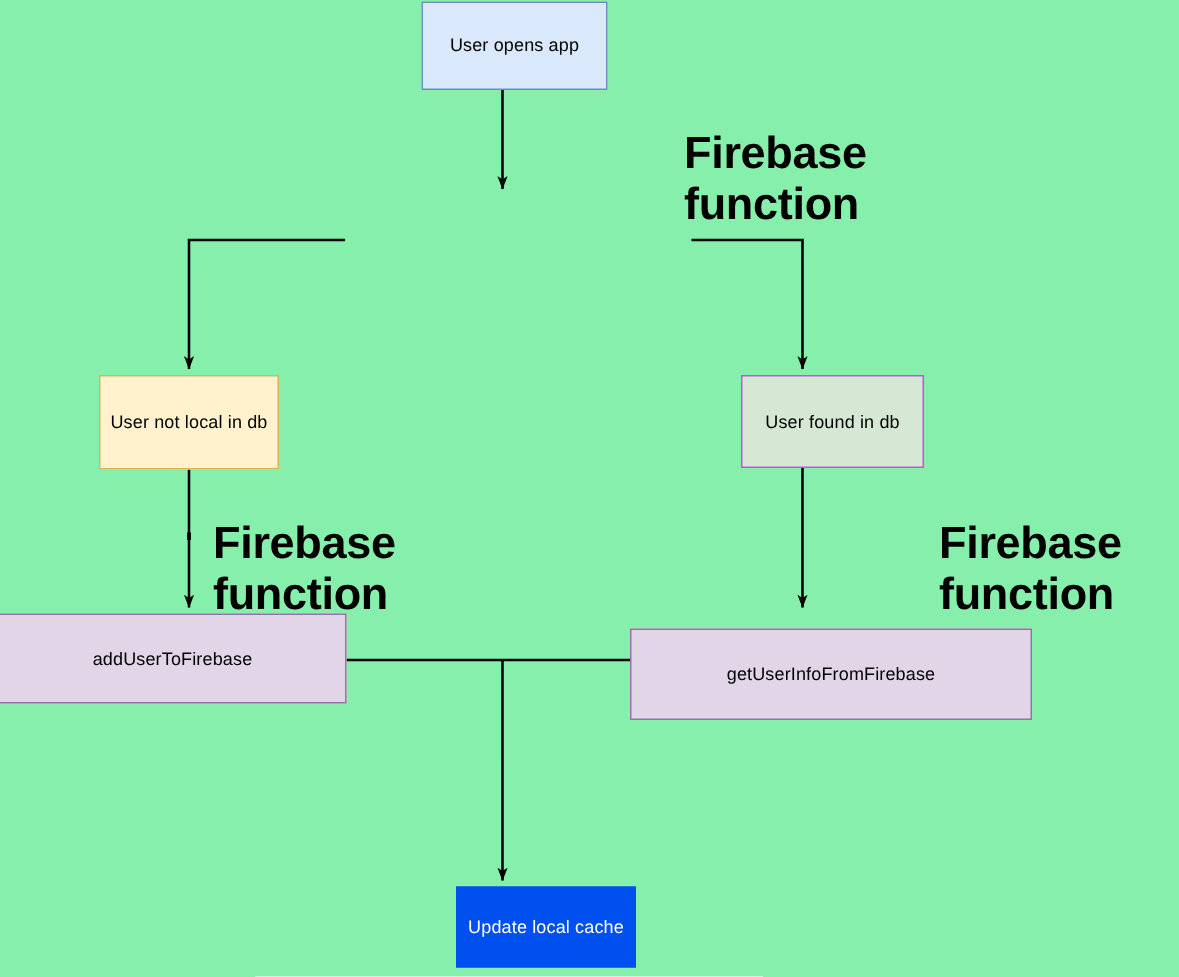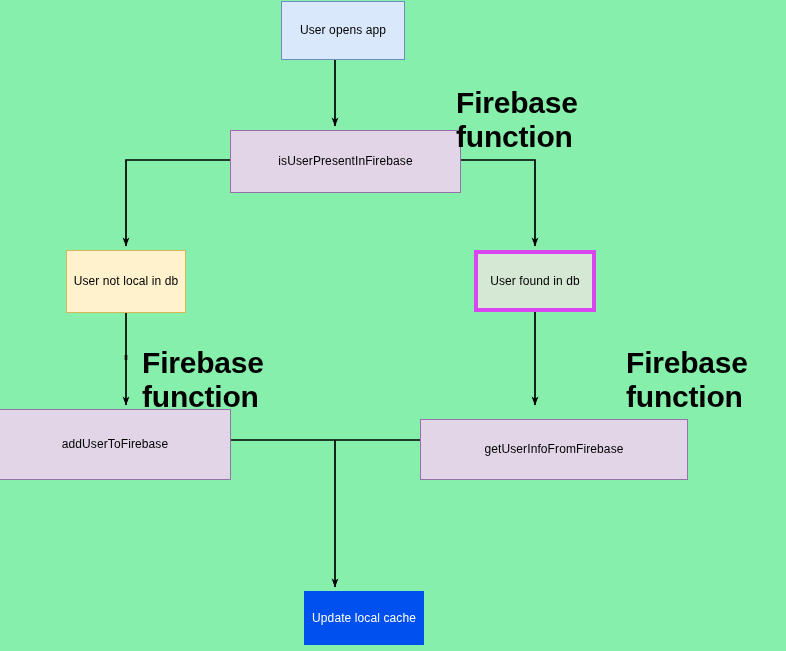--- a/index.html
+++ b/index.html
@@ -37,21 +37,22 @@
   .node-firebase {
     background: #e1d5e7;
     border: 1px solid #9673a6;
   }
   .node-warn {
     background: #fff2cc;
     border: 1px solid #d6b656;
   }
   .node-ok {
     background: #d5e8d4;
-    border: 4px solid #d946ef;
+    border: 1px solid #d946ef;
+    margin-left: 20px;
   }
   .node-cache {
     background: #0050ef;
     border: 1px solid #0050ef;
     color: #ffffff;
   }
   .anno {
     position: absolute;
     font-size: 30px;
     font-weight: bold;
@@ -96,33 +97,30 @@
 
     <path d="M 420,440 L 335,440" fill="none" stroke="#000000" stroke-width="1.7"></path>
 
     <path d="M 335,440 L 335,587" fill="none" stroke="#000000" stroke-width="1.7" marker-end="url(#arrowhead)"></path>
   </svg>
 
   <div class="node node-start" style="left:281px; top:1px; width:124px; height:59px;">
     <span>User opens app</span>
   </div>
 
-  <div class="node node-firebase" style="left:230px; top:130px; width:231px; height:63px;">
-    <span>isUserPresentInFirebase</span>
-  </div>
 
   <div class="node node-warn" style="left:66px; top:250px; width:120px; height:63px;">
     <span>User not local in db</span>
   </div>
 
   <div class="node node-ok" style="left:474px; top:250px; width:122px; height:62px;">
     <span>User found in db</span>
   </div>
 
-  <div class="node node-firebase" style="left:-1px; top:409px; width:232px; height:71px;">
+  <div class="node node-firebase" style="left:-1px; top:409px; width:232px; height:60px;">
     <span>addUserToFirebase</span>
   </div>
 
   <div class="node node-firebase" style="left:420px; top:419px; width:268px; height:61px;">
     <span>getUserInfoFromFirebase</span>
   </div>
 
   <div class="node node-cache" style="left:276px; top:591px; width:120px; height:54px;margin-left:28px;">
     <span>Update local cache</span>
   </div>

